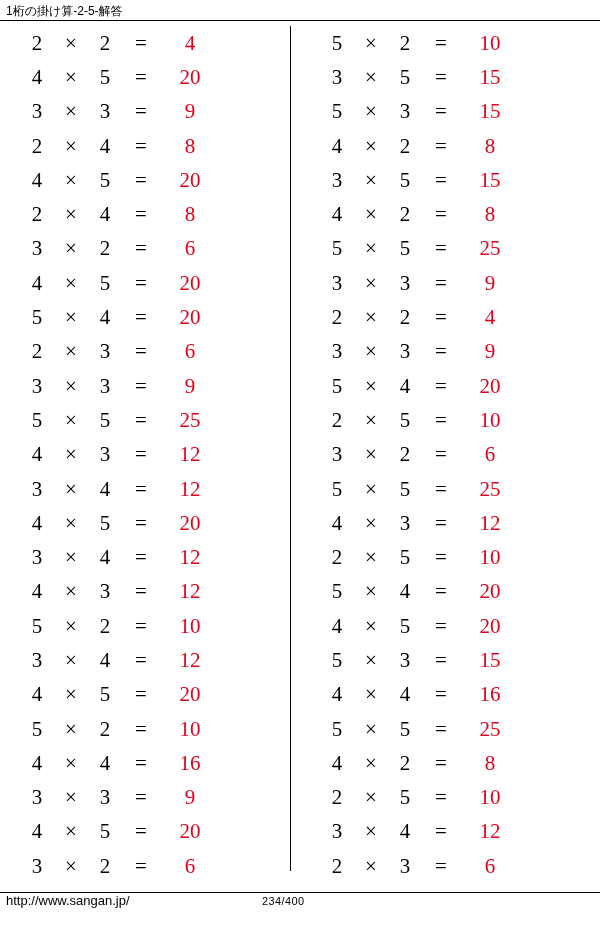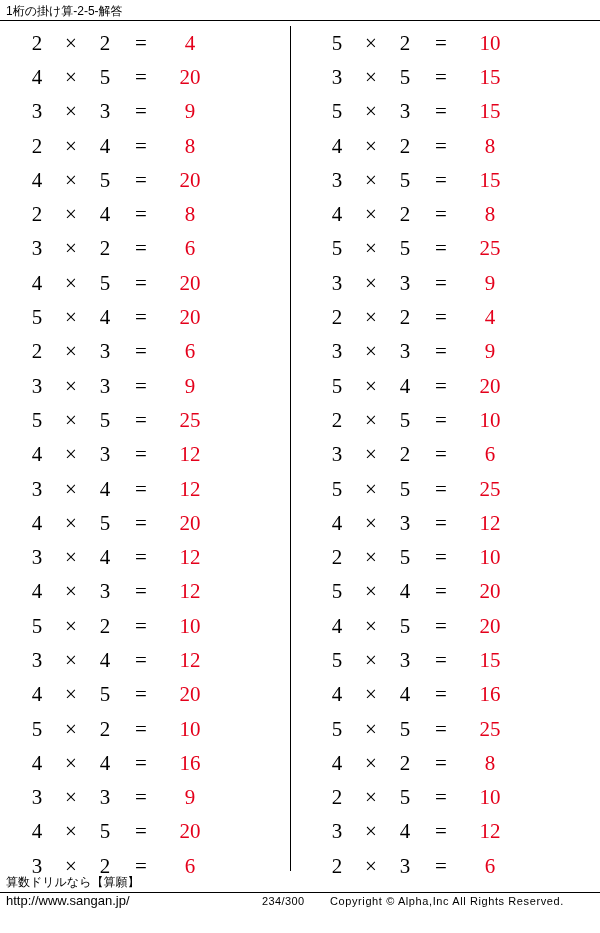--- a/index.html
+++ b/index.html
@@ -539,19 +539,17 @@
           <span class="cell op">×</span>
           <span class="cell num-b">3</span>
           <span class="cell eq">=</span>
           <span class="ans">6</span>
         </div>
       </div>
   </div>
 
   <div class="footer-rule"></div>
   <div class="footer">
-    <div class="footer-left">算数ドリルなら【算願】</div>
     <div class="footer-url">http://www.sangan.jp/</div>
-    <div class="footer-right">234/300</div>
-    <div class="footer-copy">Copyright © Alpha,Inc All Rights Reserved.</div>
+    <div class="footer-right">234/400</div>
   </div>
 
 </div>
 
 </body></html>

